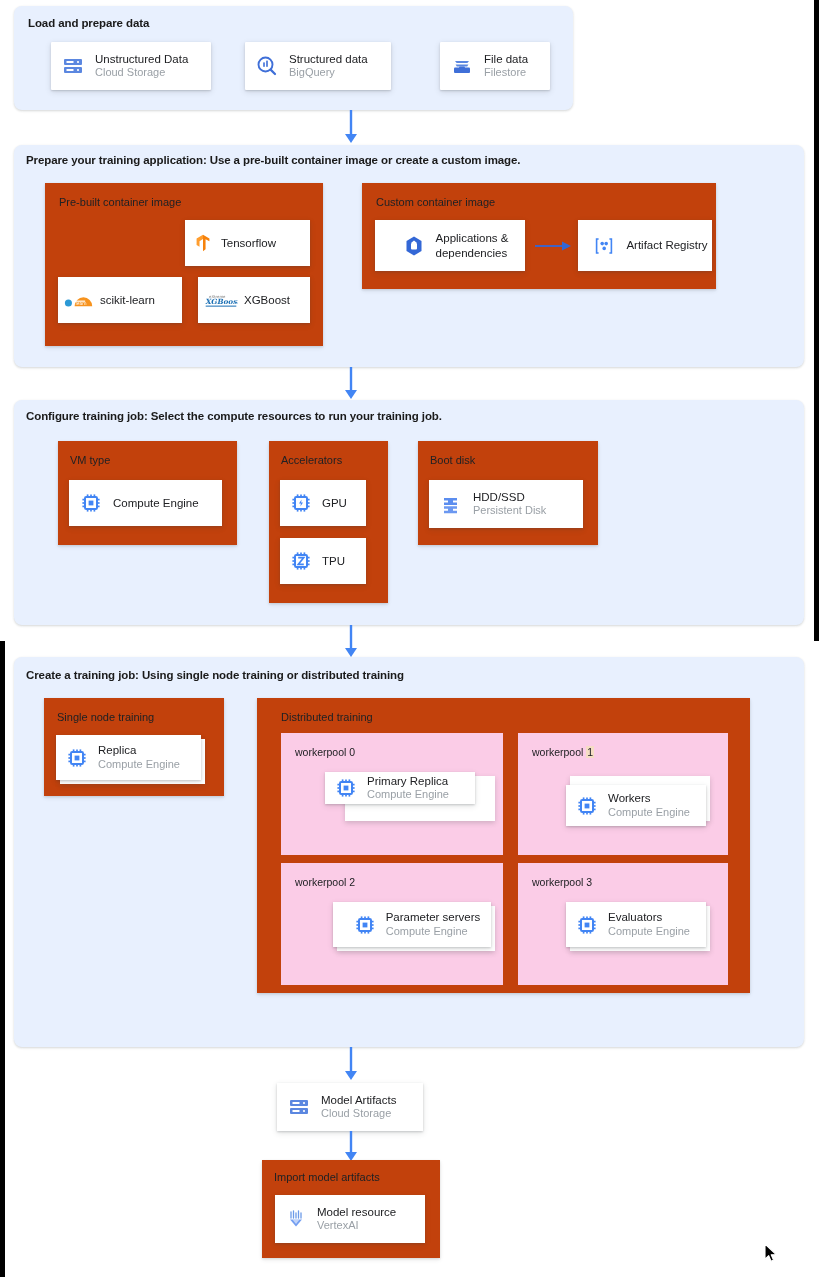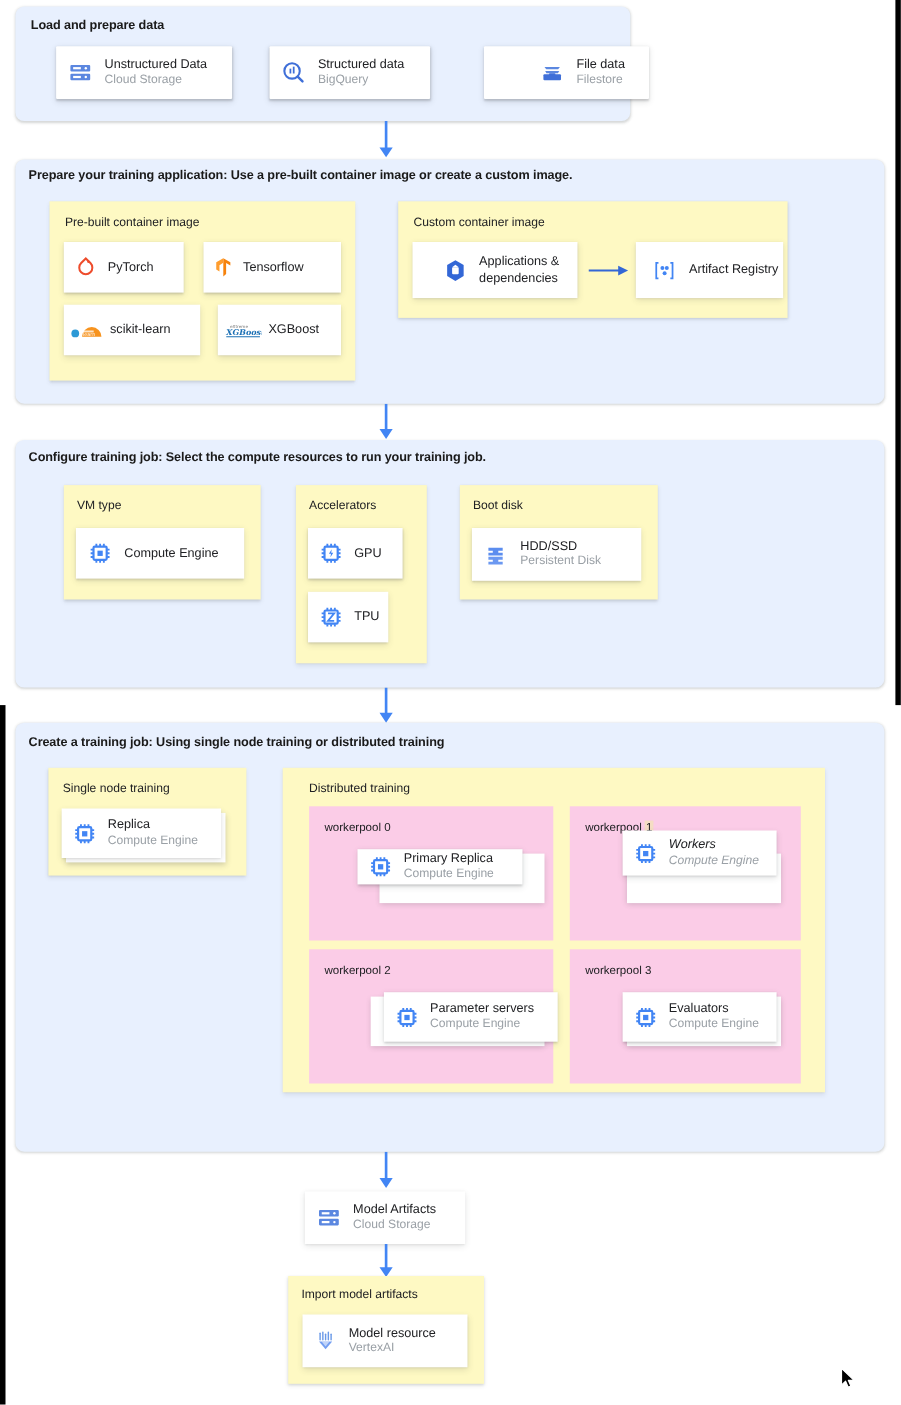--- a/index.html
+++ b/index.html
@@ -24,21 +24,21 @@
   }
   .stage-title{
     position:absolute;
     font-size:11.5px;font-weight:bold;color:#1a1a1a;
     letter-spacing:-.1px;white-space:nowrap;
   }
 
   
   .group{
     position:absolute;
-    background:#fef9c3;
+    background:#c2410c;
     box-shadow:0 1px 2px rgba(60,64,67,.14),0 2px 4px rgba(60,64,67,.10);
   }
   .group-title{
     position:absolute;font-size:11px;color:#202124;white-space:nowrap;
   }
 
   
   .pool{
     position:absolute;
     background:#fbcce7;
@@ -102,21 +102,21 @@
         <rect x="11.2" y="6.6" width="1.6" height="6.2" fill="#3f6fd8"></rect>
         <line x1="15.6" y1="15.6" x2="20" y2="20" stroke="#3f6fd8" stroke-width="2.2" stroke-linecap="round"></line>
       </svg>
     </div>
     <div class="txt">
       <div class="t1">Structured data</div>
       <div class="t2">BigQuery</div>
     </div>
   </div>
 
-  <div class="card" style="left:426px;top:36px;width:110px;height:48px;border-radius:1px;padding-left:40px;">
+  <div class="card" style="left:426px;top:36px;width:110px;height:48px;border-radius:1px;">
     <div class="ico" style="width:44px;">
       <svg width="24" height="24" viewBox="0 0 24 24">
         <path d="M5 7 h14 l-1.6 2 H6.6 Z" fill="#5b87e0"></path>
         <path d="M5.6 10.5 h12.8 l-1.2 2 H6.8 Z" fill="#5b87e0"></path>
         <rect x="4" y="13.5" width="16" height="5.5" rx="1" fill="#3f6fd8"></rect>
         <rect x="9" y="12.6" width="6" height="2" rx="1" fill="#3f6fd8"></rect>
       </svg>
     </div>
     <div class="txt">
       <div class="t1">File data</div>
@@ -131,31 +131,20 @@
     <path d="M4 24 L10 33 L16 24 Z" fill="#4285f4"></path>
   </svg>
 </div>
 
 <div class="stage" style="left:14px;top:145px;width:790px;height:222px;">
   <div class="stage-title" style="left:12px;top:9px;">Prepare your training application: Use a pre-built container image or create a custom image.</div>
 
   <div class="group" style="left:31px;top:38px;width:278px;height:163px;">
     <div class="group-title" style="left:14px;top:13px;">Pre-built container image</div>
 
-    <div class="card" style="left:13px;top:37px;width:109px;height:46px;">
-      <div class="ico" style="width:40px;">
-        <svg width="22" height="22" viewBox="0 0 24 24">
-          <path d="M12 3.2 L16.6 7.8 A6.5 6.5 0 1 1 7.4 7.8 Z" fill="none" stroke="#ee4c2c" stroke-width="2"></path>
-          <circle cx="14.6" cy="6.4" r="1.25" fill="#ee4c2c"></circle>
-        </svg>
-      </div>
-      <div class="txt">
-        <div class="t1">PyTorch</div>
-      </div>
-    </div>
 
     <div class="card" style="left:13px;top:94px;width:124px;height:46px;">
       <div class="ico" style="width:42px;">
         <svg width="30" height="18" viewBox="0 0 34 18">
           <circle cx="5" cy="12.5" r="4" fill="#2c99d6"></circle>
           <path d="M12 16 a10 10 0 0 1 20 0 Z" fill="#f7931e"></path>
           <rect x="11" y="9.5" width="13" height="2" fill="#ffffff" opacity=".75"></rect>
           <text x="13" y="15" font-family="DejaVu Sans, sans-serif" font-size="5" fill="#ffffff">learn</text>
         </svg>
       </div>
@@ -290,21 +279,21 @@
             <line x1="18.4" y1="8.6" x2="20.6" y2="8.6"></line>
               <line x1="18.4" y1="12" x2="20.6" y2="12"></line>
               <line x1="18.4" y1="15.4" x2="20.6" y2="15.4"></line>
           </g>
         </svg>
       </div>
       <div class="txt">
         <div class="t1">GPU</div>
       </div>
     </div>
-    <div class="card" style="left:11px;top:97px;width:73px;height:46px;">
+    <div class="card" style="left:11px;top:97px;width:86px;height:46px;">
       <div class="ico" style="width:42px;">
         <svg width="24" height="24" viewBox="0 0 24 24">
           <rect x="6" y="6" width="12" height="12" rx="1.2" fill="none" stroke="#4285f4" stroke-width="2"></rect>
           <path d="M9.2 8.6 h5.6 l-5.6 6.8 h5.6" fill="none" stroke="#4285f4" stroke-width="1.6"></path>
           <g stroke="#4285f4" stroke-width="1.7">
             <line x1="8.6" y1="3.4" x2="8.6" y2="5.6"></line>
               <line x1="12" y1="3.4" x2="12" y2="5.6"></line>
               <line x1="15.4" y1="3.4" x2="15.4" y2="5.6"></line>
             <line x1="8.6" y1="18.4" x2="8.6" y2="20.6"></line>
               <line x1="12" y1="18.4" x2="12" y2="20.6"></line>
@@ -418,21 +407,21 @@
         </div>
       </div>
     </div>
 
     <div class="pool" style="left:261px;top:35px;width:210px;height:122px;">
       <div class="pool-title" style="left:14px;top:13px;">
         <span>workerpool</span>
         <span class="hl">1</span>
       </div>
       <div class="stackshadow" style="left:52px;top:43px;width:140px;height:45px;"></div>
-      <div class="card" style="left:48px;top:22px;width:140px;height:41px;font-style:italic;">
+      <div class="card" style="left:48px;top:52px;width:140px;height:41px;">
         <div class="ico" style="width:42px;">
           <svg width="24" height="24" viewBox="0 0 24 24">
             <rect x="6" y="6" width="12" height="12" rx="1.2" fill="none" stroke="#4285f4" stroke-width="2"></rect>
             <rect x="9.6" y="9.6" width="4.8" height="4.8" fill="#4285f4"></rect>
             <g stroke="#4285f4" stroke-width="1.7">
               <line x1="8.6" y1="3.4" x2="8.6" y2="5.6"></line>
                 <line x1="12" y1="3.4" x2="12" y2="5.6"></line>
                 <line x1="15.4" y1="3.4" x2="15.4" y2="5.6"></line>
               <line x1="8.6" y1="18.4" x2="8.6" y2="20.6"></line>
                 <line x1="12" y1="18.4" x2="12" y2="20.6"></line>
@@ -452,21 +441,21 @@
         </div>
       </div>
     </div>
 
     <div class="pool" style="left:24px;top:165px;width:222px;height:122px;">
       <div class="pool-title" style="left:14px;top:13px;">
         <span>workerpool</span>
         <span>2</span>
       </div>
       <div class="stackshadow" style="left:56px;top:43px;width:158px;height:45px;"></div>
-      <div class="card" style="left:68px;top:39px;width:158px;height:45px;">
+      <div class="card" style="left:52px;top:39px;width:158px;height:45px;justify-content:center;">
         <div class="ico" style="width:42px;">
           <svg width="24" height="24" viewBox="0 0 24 24">
             <rect x="6" y="6" width="12" height="12" rx="1.2" fill="none" stroke="#4285f4" stroke-width="2"></rect>
             <rect x="9.6" y="9.6" width="4.8" height="4.8" fill="#4285f4"></rect>
             <g stroke="#4285f4" stroke-width="1.7">
               <line x1="8.6" y1="3.4" x2="8.6" y2="5.6"></line>
                 <line x1="12" y1="3.4" x2="12" y2="5.6"></line>
                 <line x1="15.4" y1="3.4" x2="15.4" y2="5.6"></line>
               <line x1="8.6" y1="18.4" x2="8.6" y2="20.6"></line>
                 <line x1="12" y1="18.4" x2="12" y2="20.6"></line>

